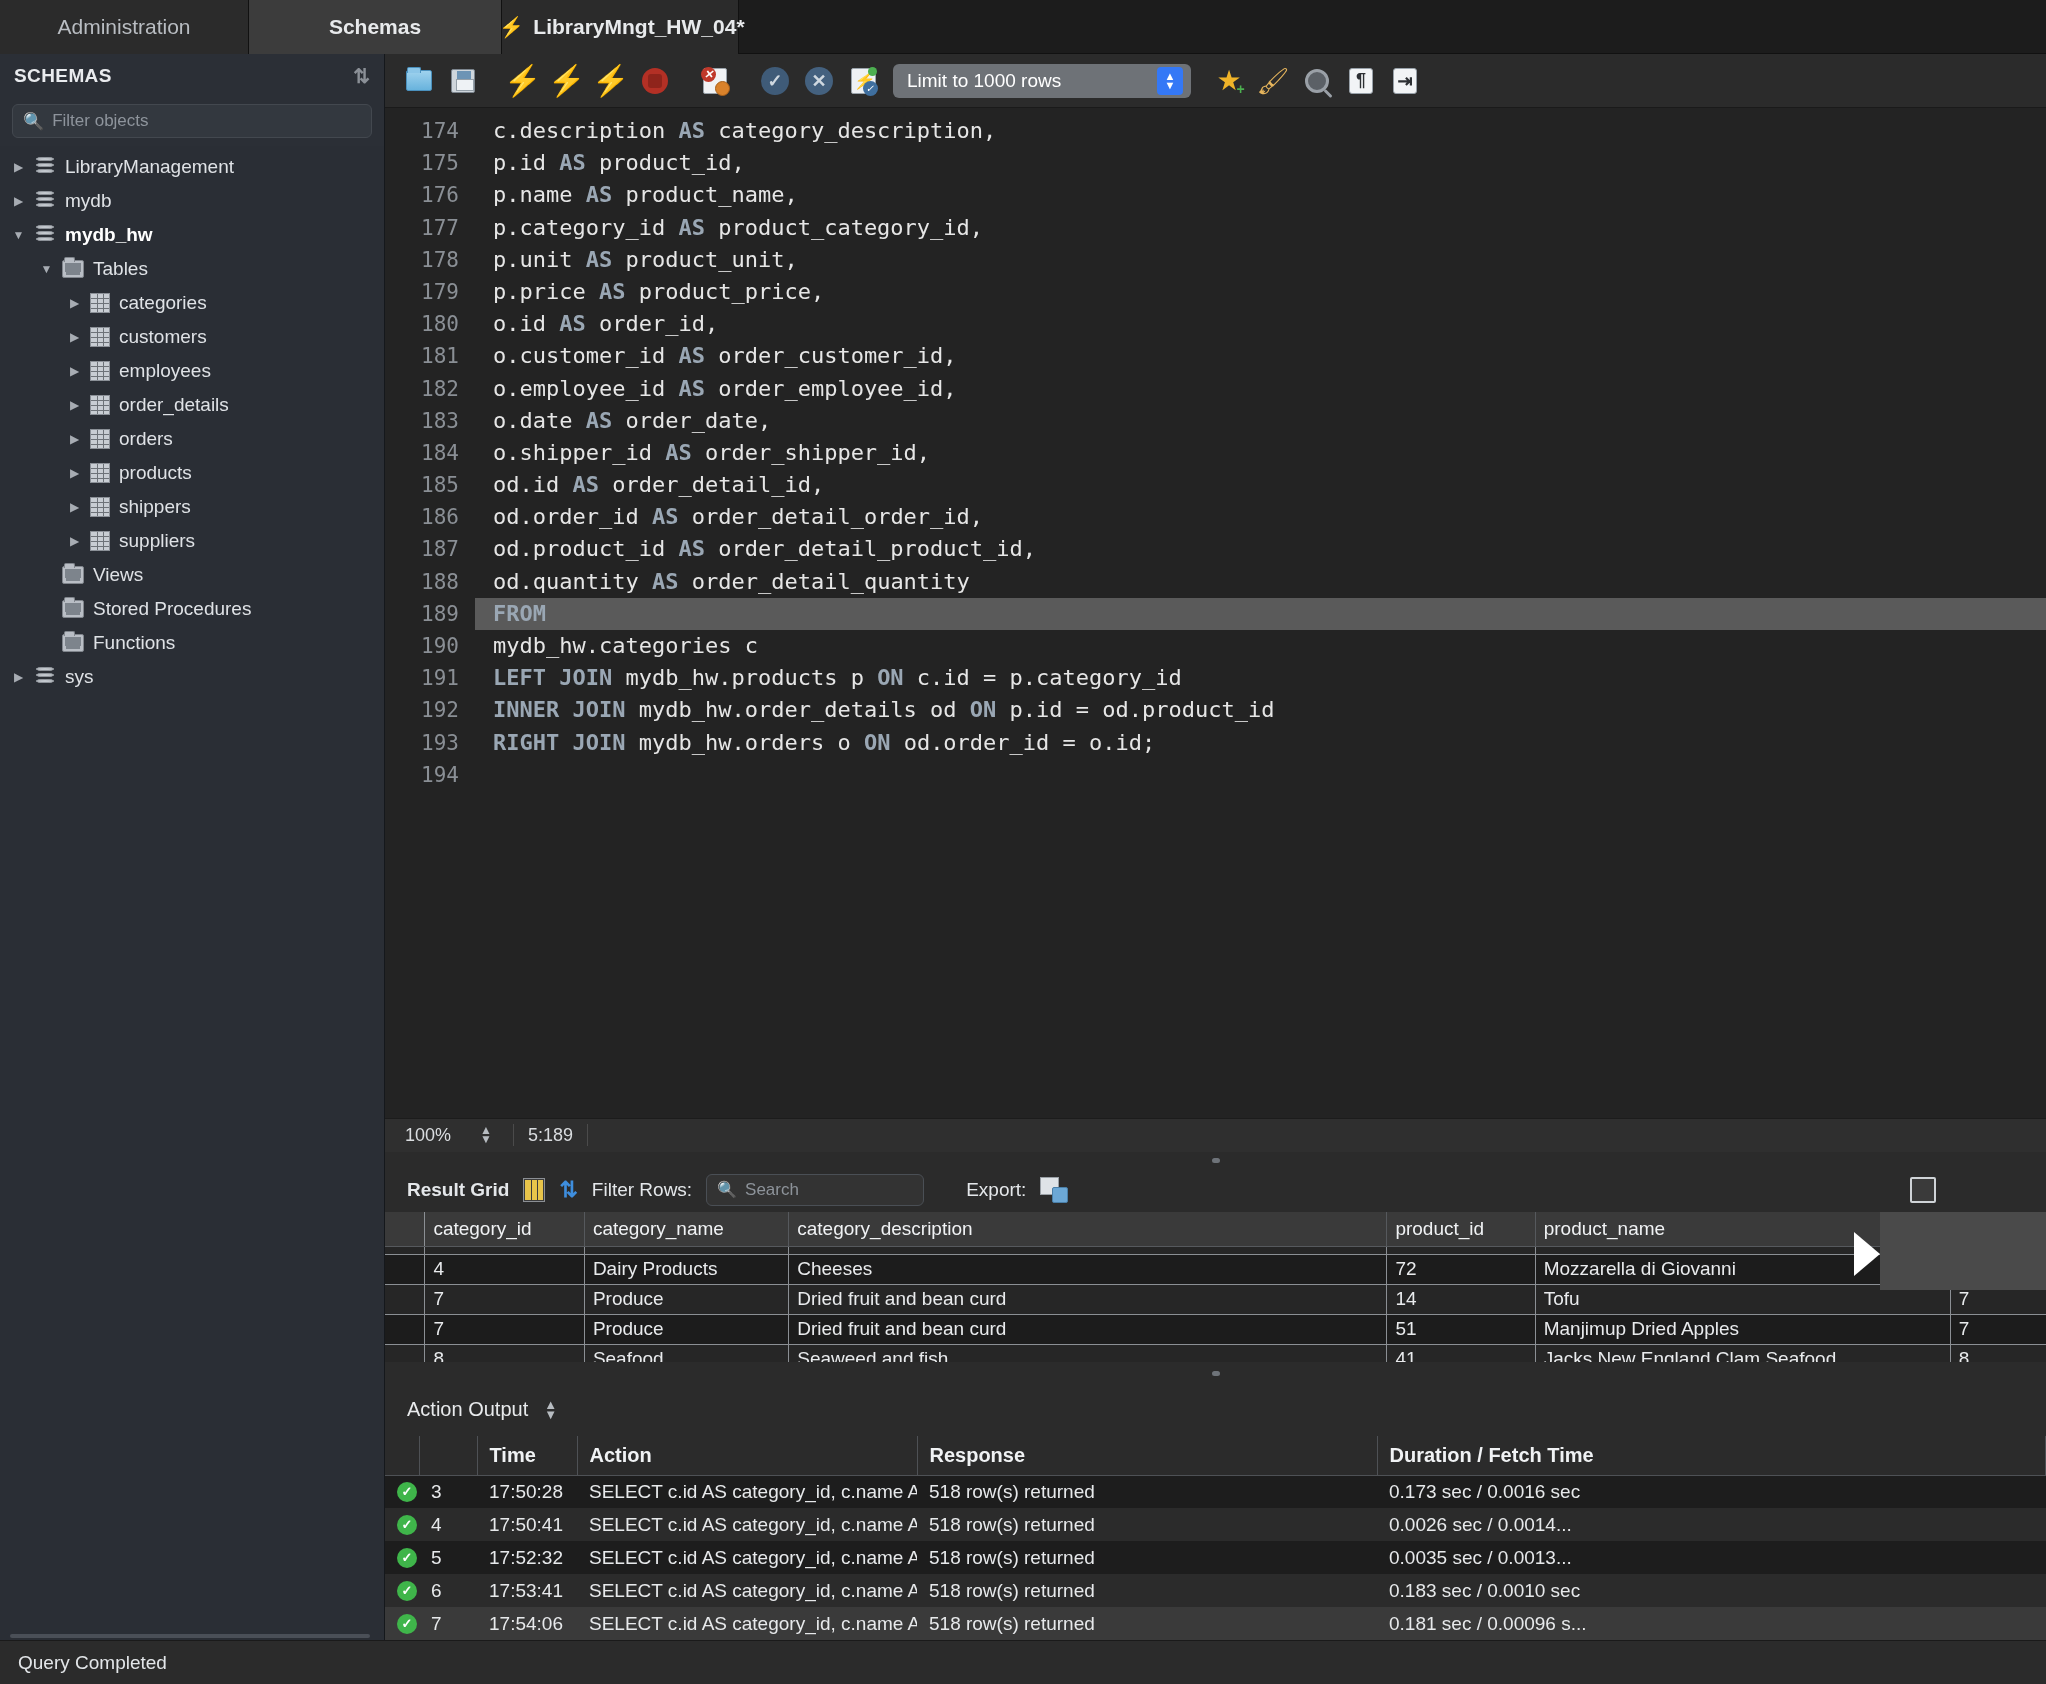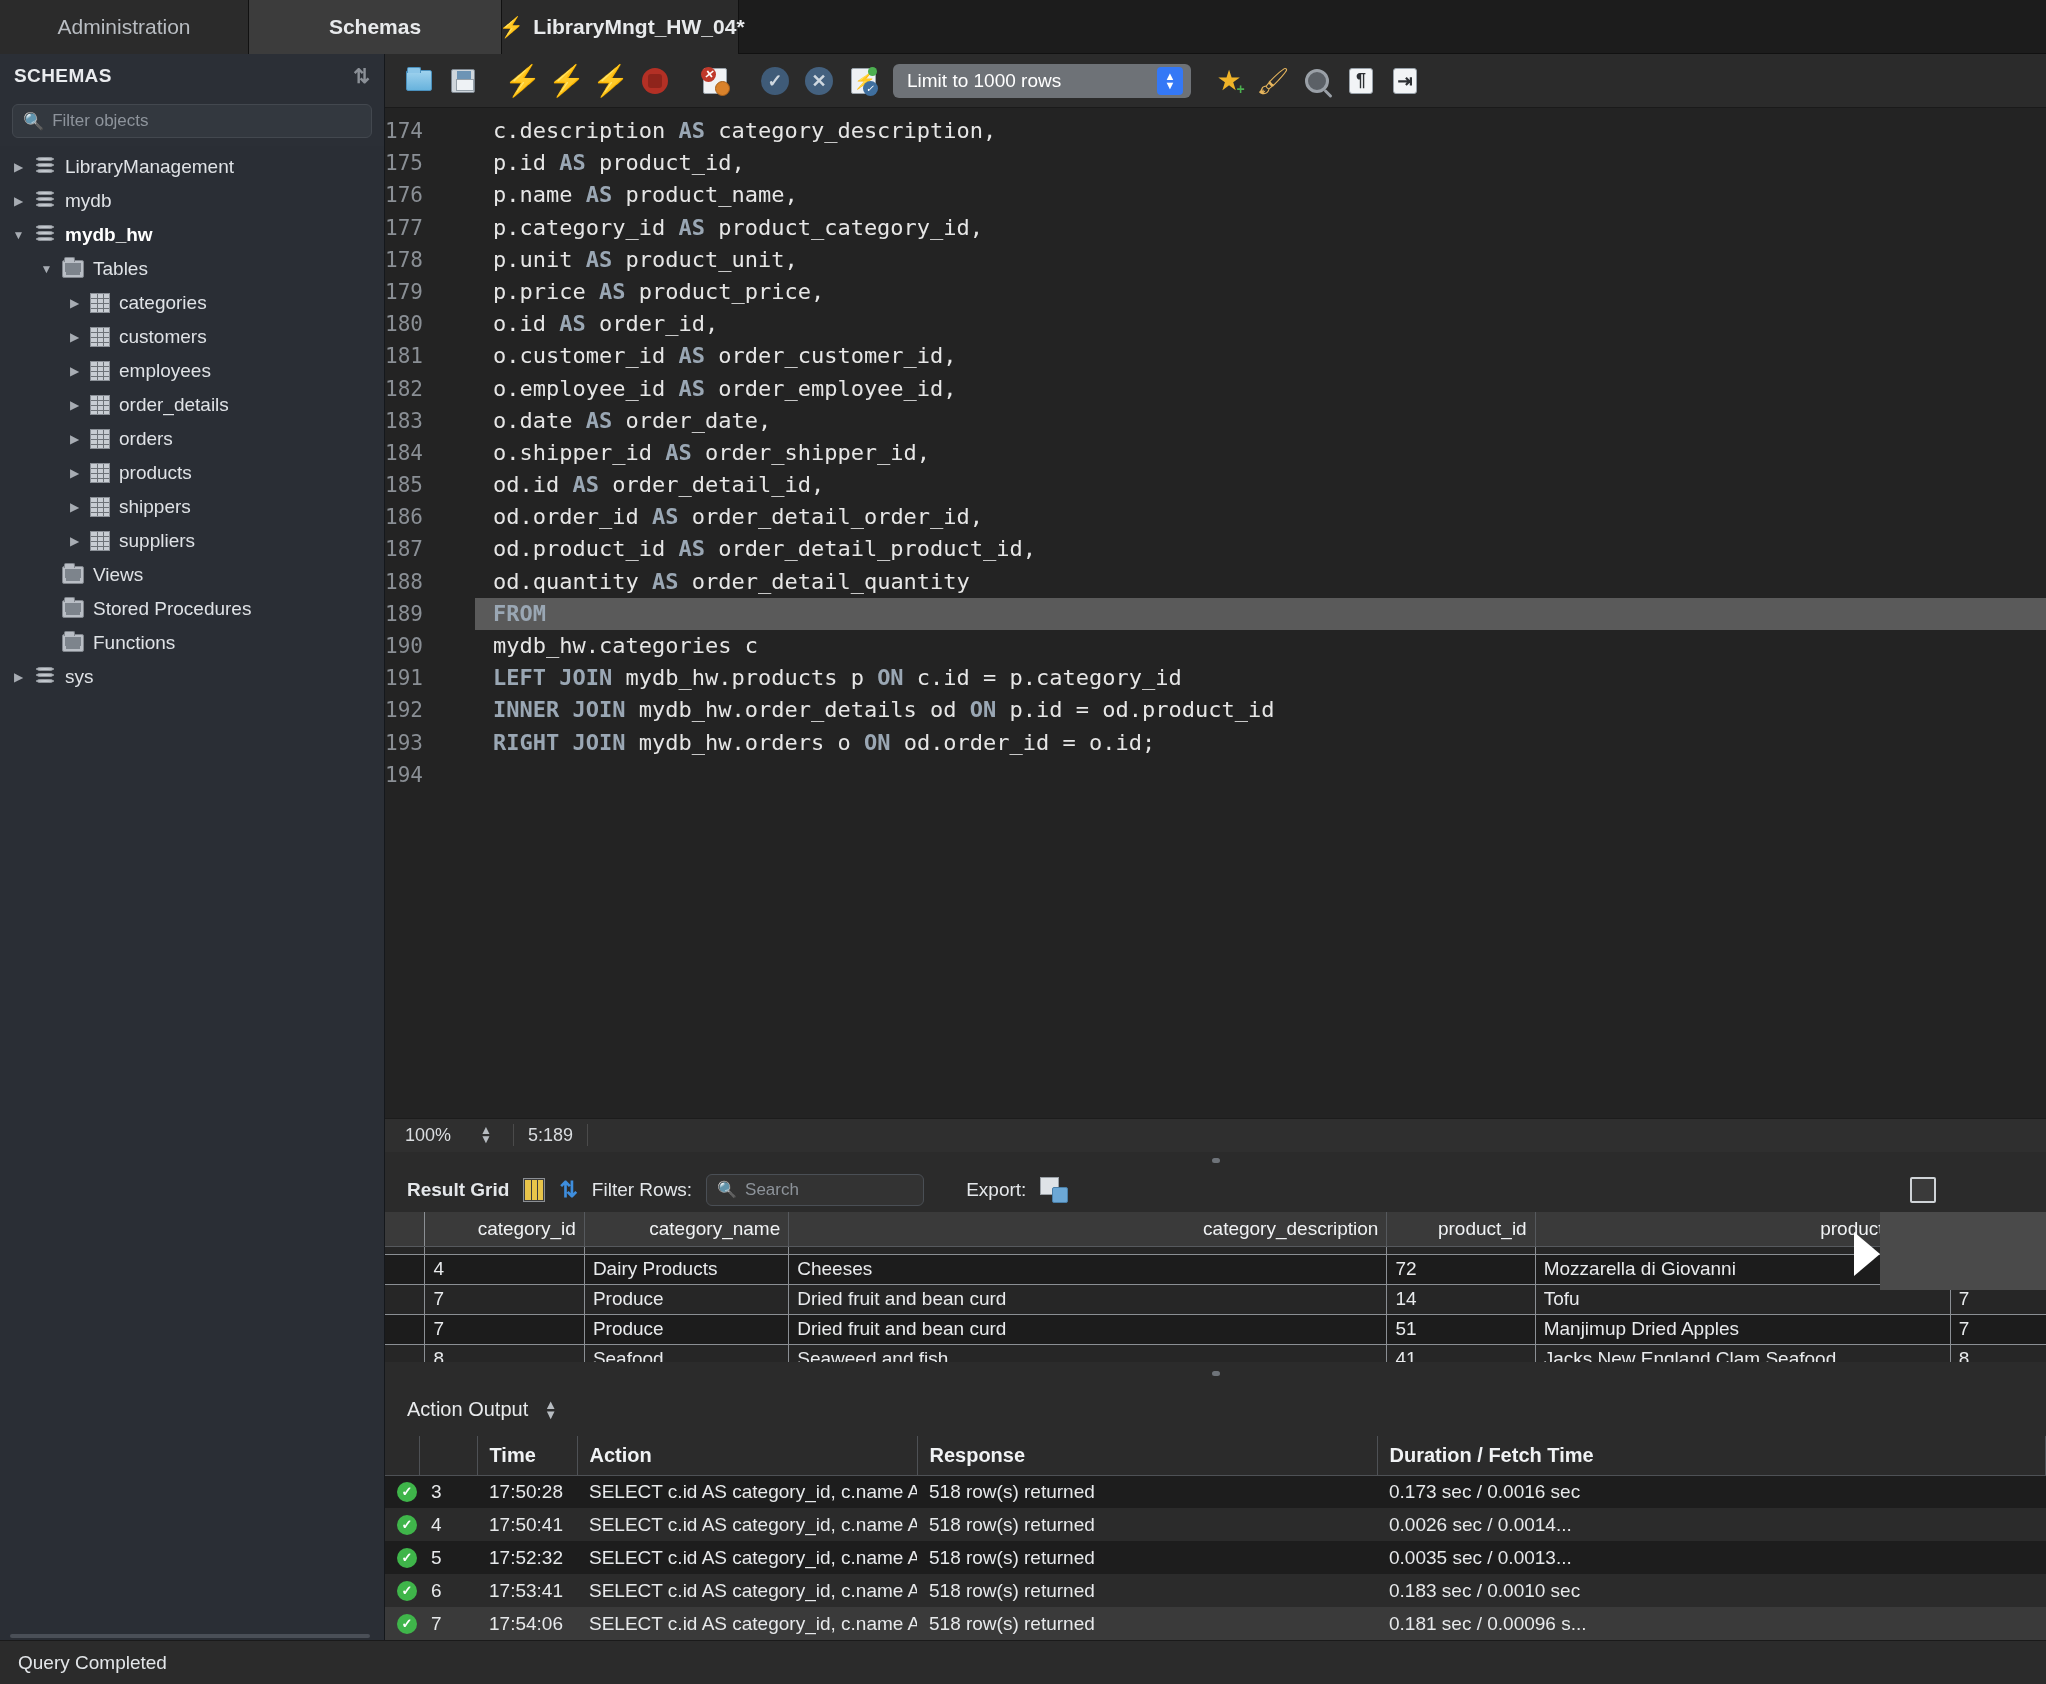--- a/index.html
+++ b/index.html
@@ -199,21 +199,21 @@
   }
   .ic-para, .ic-wrap {
     width: 24px; height: 26px; background: #f2f4f6; border: 1px solid #98a1a9; border-radius: 3px;
     color: #2c2f33; font-size: 18px; display: flex; align-items: center; justify-content: center;
     font-weight: bold;
   }
 
   
   .editor { flex: 1; display: flex; min-height: 0; background: #232323; position: relative; overflow: hidden; }
   .gutter {
-    width: 90px; flex: 0 0 90px; background: #232323; text-align: left; padding-right: 16px;
+    width: 90px; flex: 0 0 90px; background: #232323; text-align: right; padding-right: 16px;
     color: #8a8f95; font-family: "DejaVu Sans Mono", monospace; font-size: 21px; padding-top: 7px;
   }
   .gutter div { height: 32.2px; line-height: 32.2px; }
   .code {
     flex: 1; font-family: "DejaVu Sans Mono", monospace; font-size: 22px; color: #e6e6e6;
     padding-top: 7px; white-space: pre; overflow: hidden;
   }
   .code div { height: 32.2px; line-height: 32.2px; padding-left: 18px; }
   .code div.hl { background: #5a5a5a; }
   .kw { color: #9aa7b4; font-weight: bold; }
@@ -272,21 +272,21 @@
   }
   .ic-wrapbtn {
     position:absolute; right: 110px; width: 26px; height: 26px; background:#3a3a3a;
     border: 2px solid #cfd3d7; border-radius: 2px;
   }
 
   
   .grid-wrap { position: relative; background: #1f1f1f; overflow: hidden; }
   table.grid { border-collapse: collapse; table-layout: fixed; width: 1790px; }
   table.grid th {
-    background: #3a3a3a; color: #f0f2f4; font-size: 19px; font-weight: normal; text-align: right;
+    background: #3a3a3a; color: #f0f2f4; font-size: 19px; font-weight: normal; text-align: left;
     padding: 6px 8px; border-right: 1px solid #56595d; border-bottom: 1px solid #56595d;
     white-space: nowrap; overflow: hidden;
   }
   table.grid td {
     color: #e9ebed; font-size: 19px; padding: 2px 8px; border-right: 1px solid #8b8f94;
     border-bottom: 1px solid #8b8f94; white-space: nowrap; overflow: hidden; height: 30px;
   }
   table.grid tr.odd td { background: #1c1c1c; }
   table.grid tr.even td { background: #262626; }
   table.grid tr.clip td { height: 8px; padding: 0; color: transparent; }

